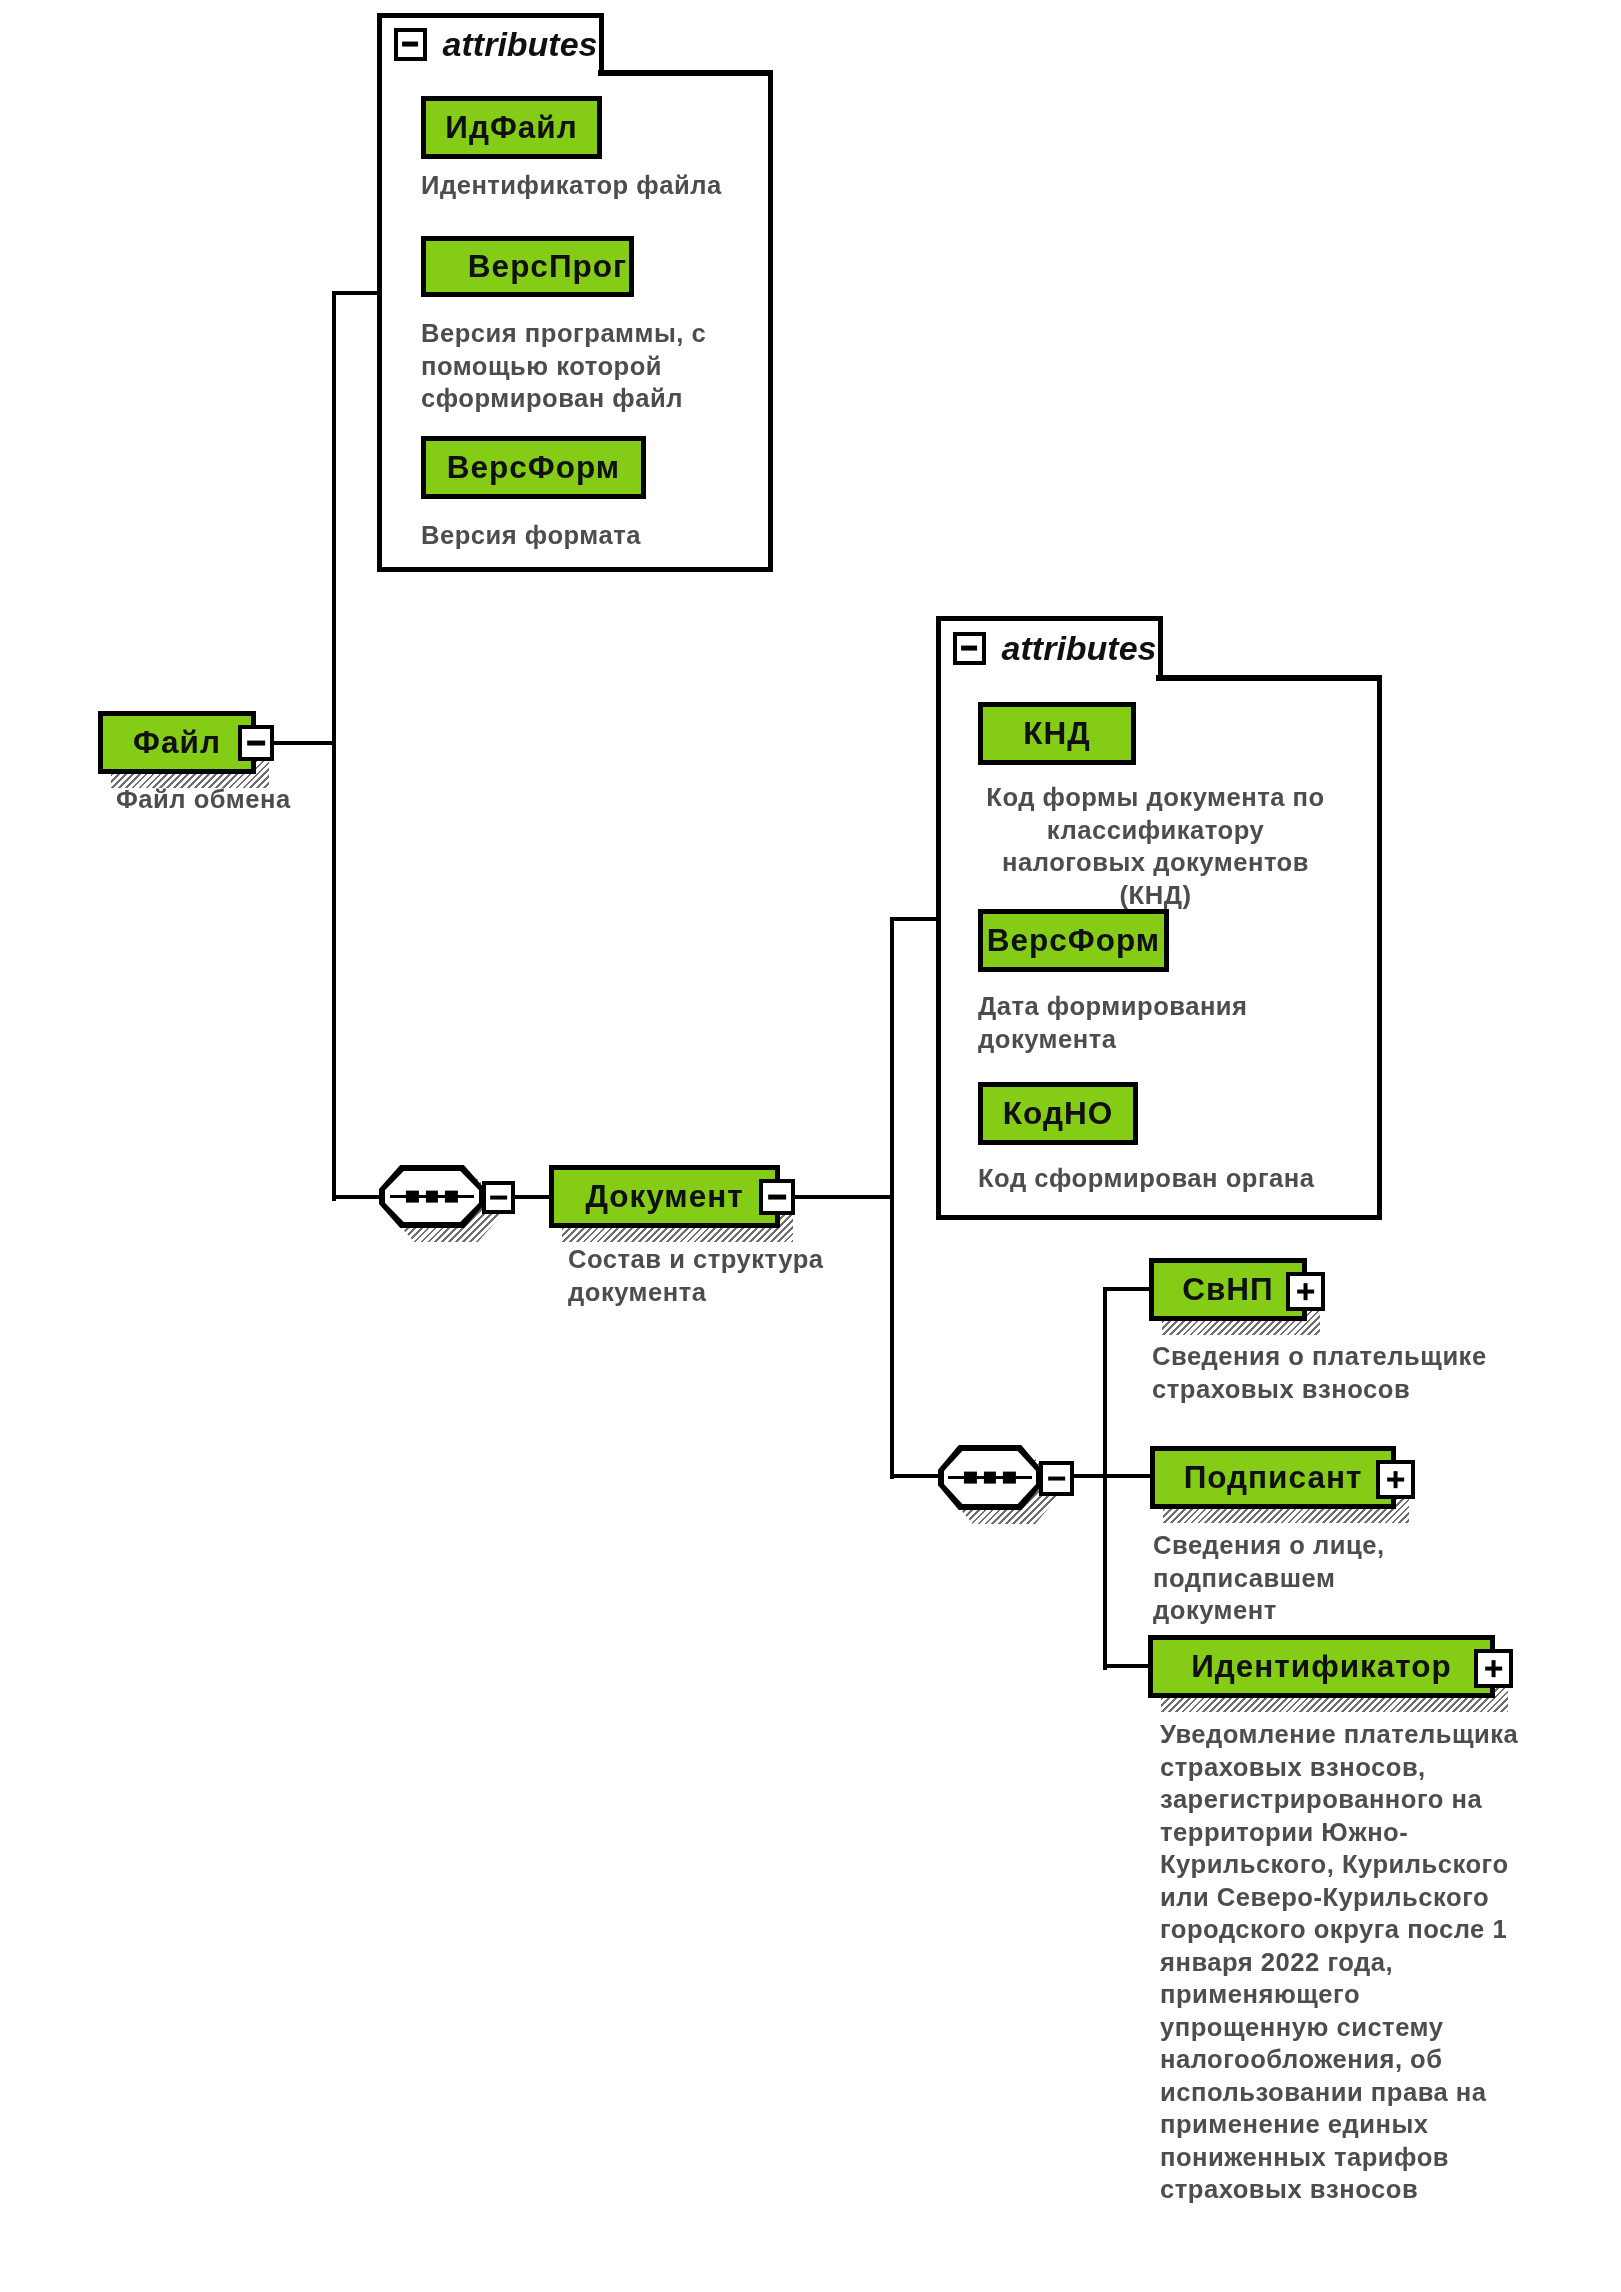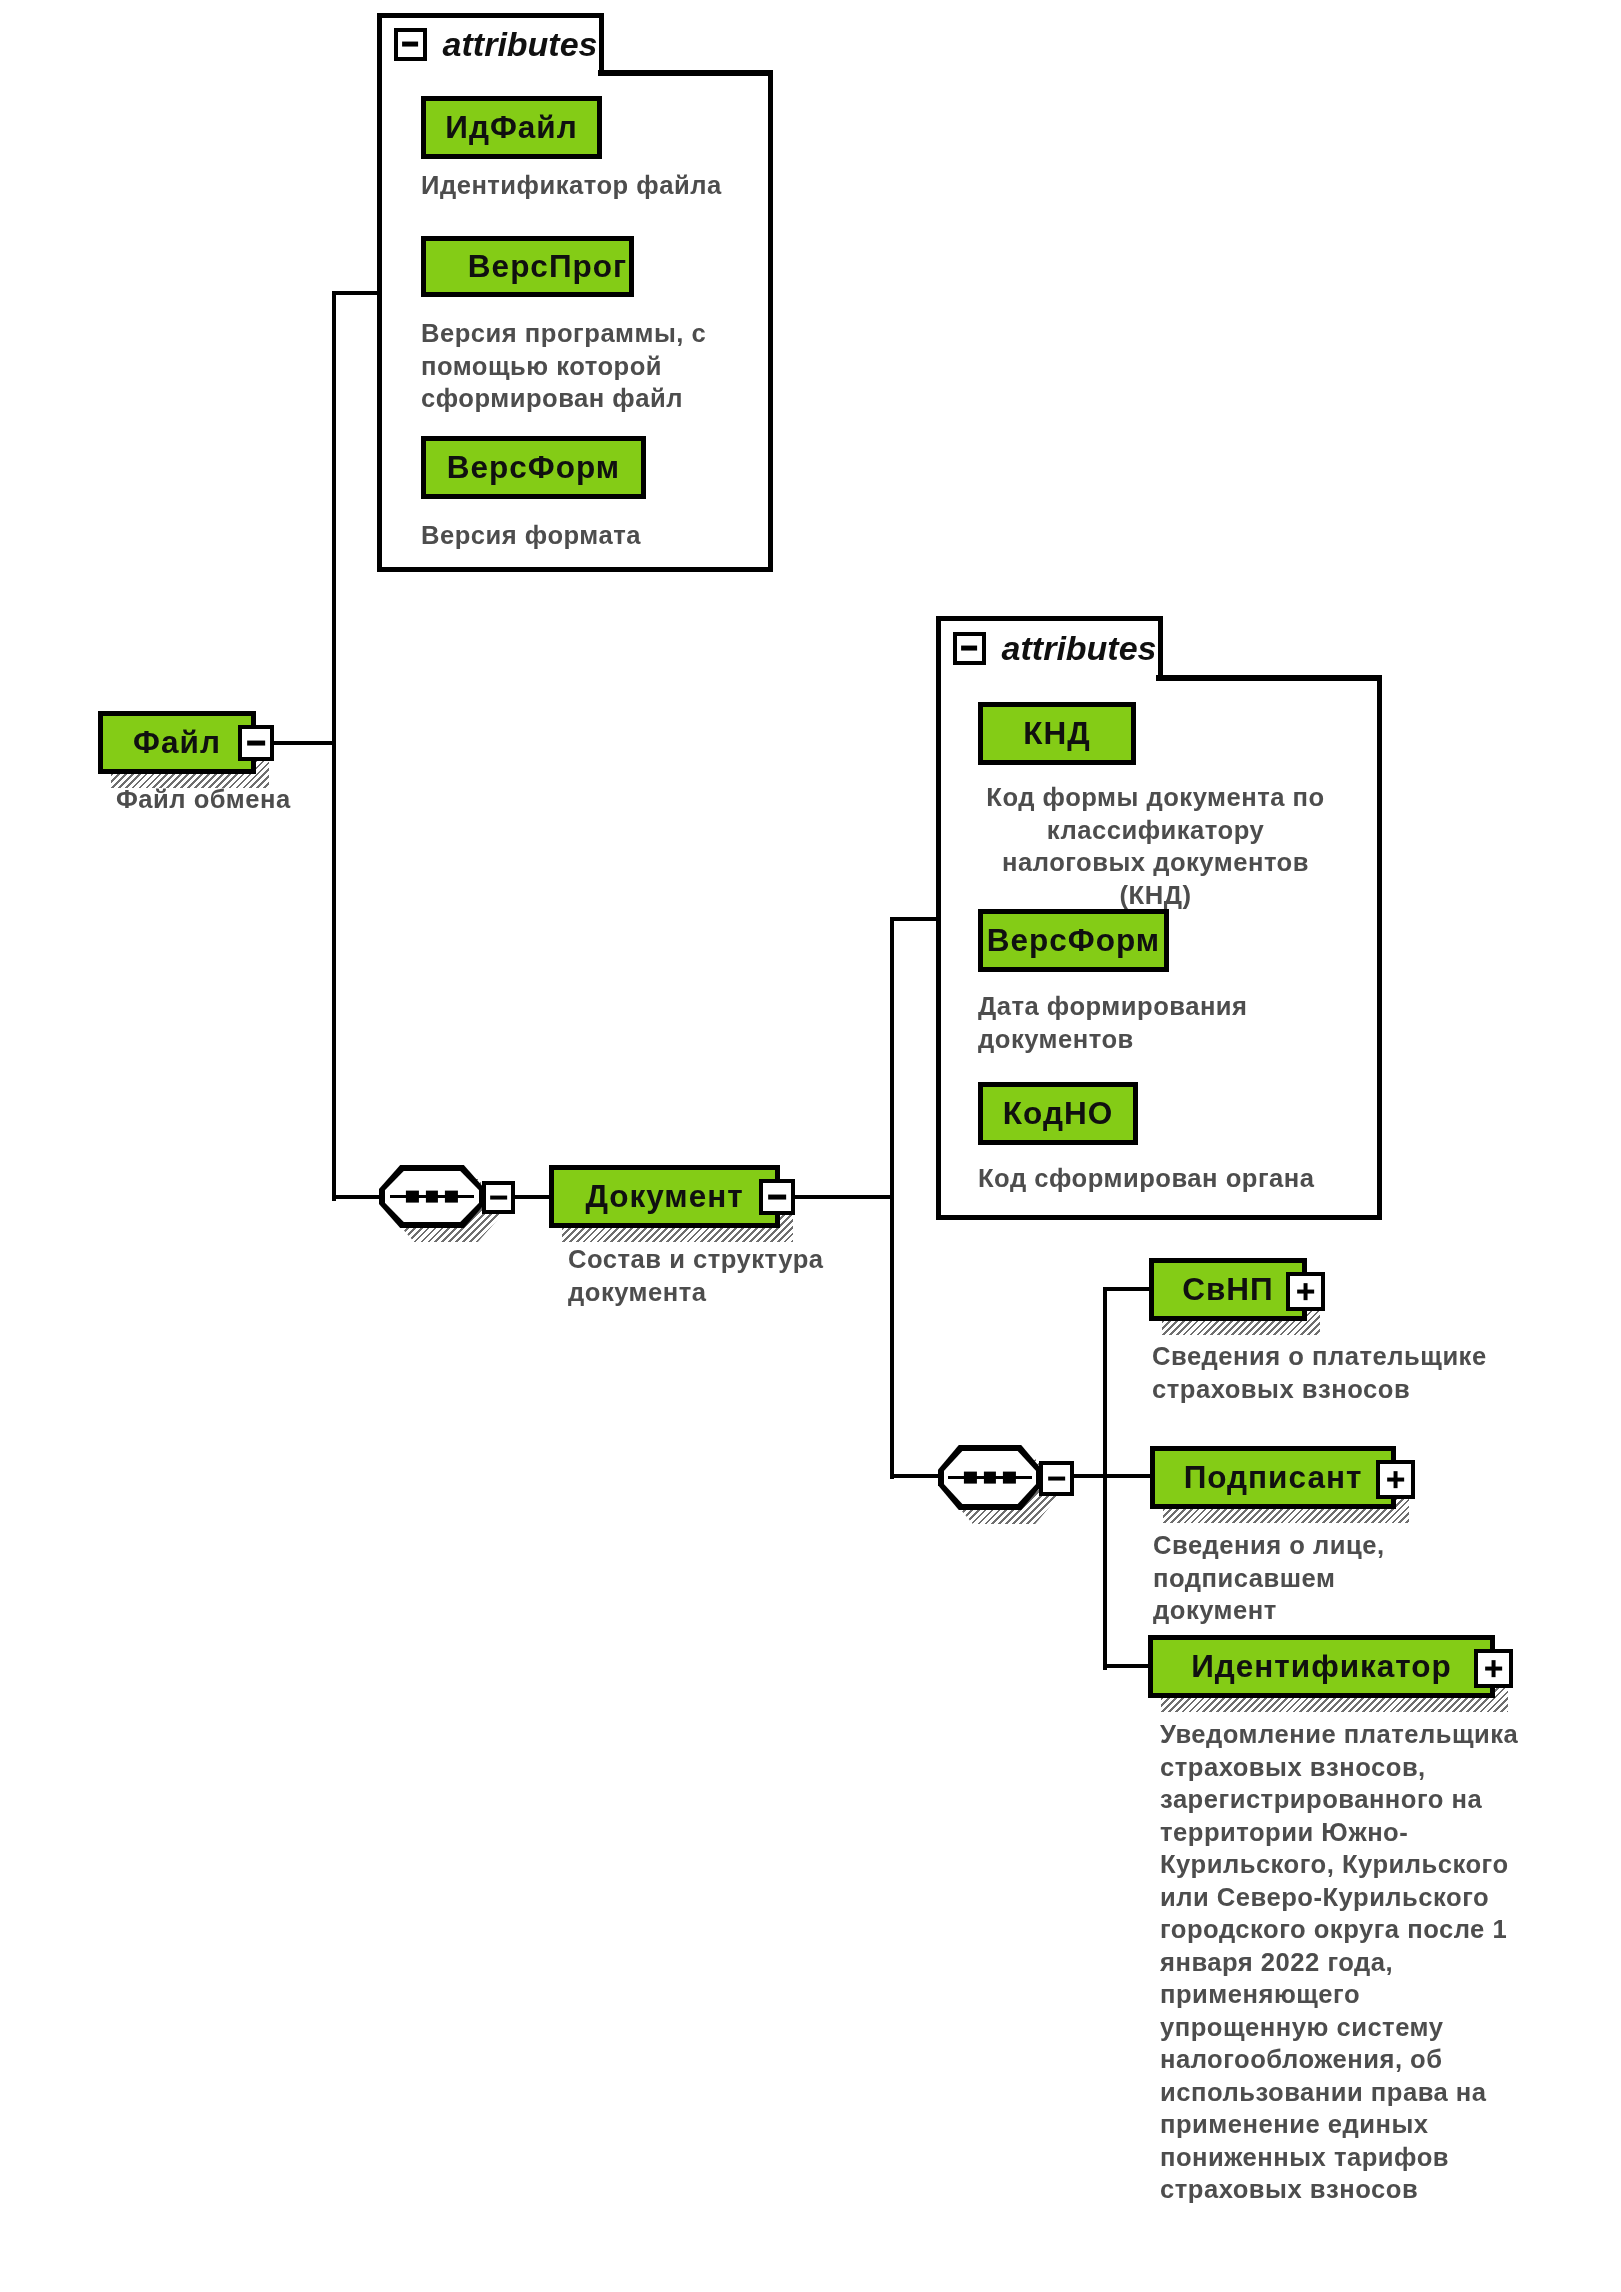--- a/index.html
+++ b/index.html
@@ -155,21 +155,21 @@
   <div class="shadow" style="left:992px; top:716px; width:158px; height:63px;"></div>
   <div class="box" style="left:978px; top:702px; width:158px; height:63px;">
     <span class="el-name">КНД</span>
   </div>
   <div class="desc" style="left:978px; top:781px; width:355px;text-align:center;">Код формы документа по классификатору налоговых документов (КНД)</div>
 
   <div class="shadow" style="left:992px; top:923px; width:191px; height:63px;"></div>
   <div class="box" style="left:978px; top:909px; width:191px; height:63px;">
     <span class="el-name">ВерсФорм</span>
   </div>
-  <div class="desc" style="left:978px; top:990px; width:276px;">Дата формирования документов</div>
+  <div class="desc" style="left:978px; top:990px; width:276px;">Дата формирования документа</div>
 
   <div class="shadow" style="left:992px; top:1095px; width:160px; height:63px;"></div>
   <div class="box" style="left:978px; top:1082px; width:160px; height:63px;">
     <span class="el-name">КодНО</span>
   </div>
   <div class="desc nowrap" style="left:978px; top:1162px;">Код сформирован органа</div>
 
   <div class="oct-shadow" style="left:952px; top:1459px; width:104px; height:65px;"></div>
   <div class="oct" style="left:938px; top:1445px; width:104px; height:65px;">
     <div class="o-outer"></div>

